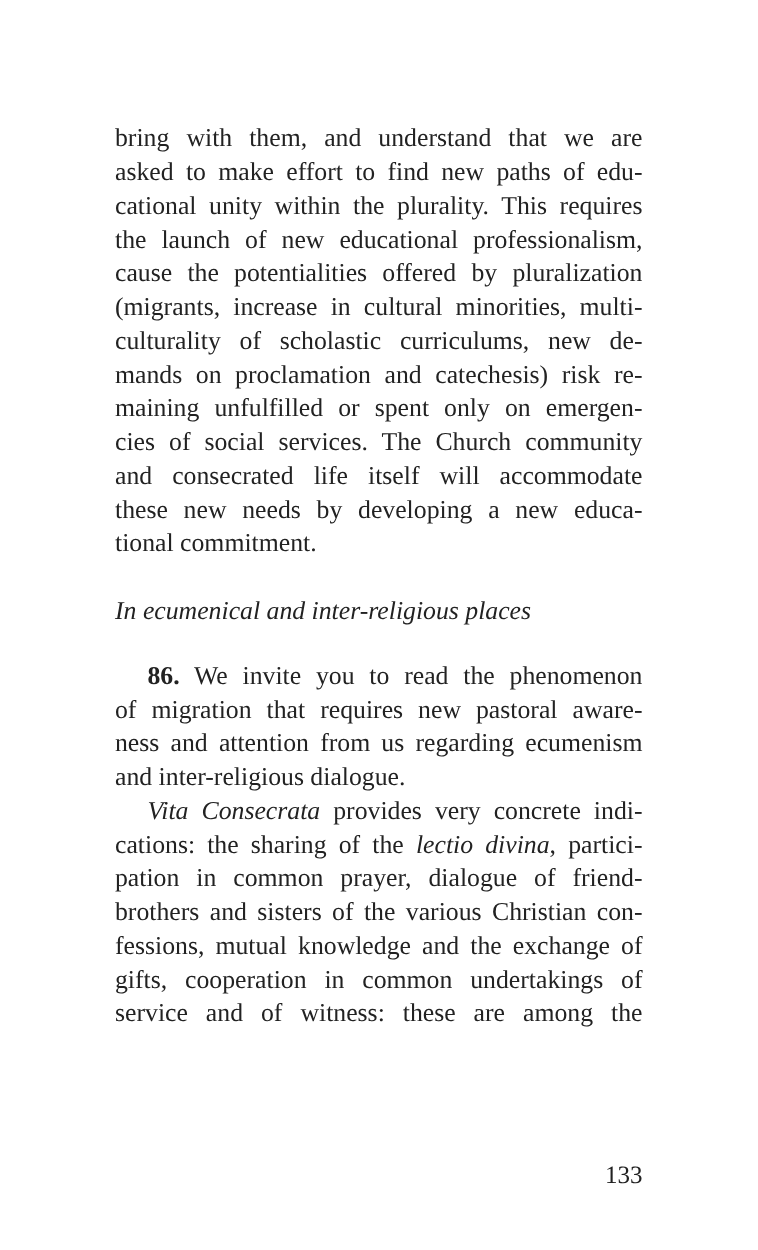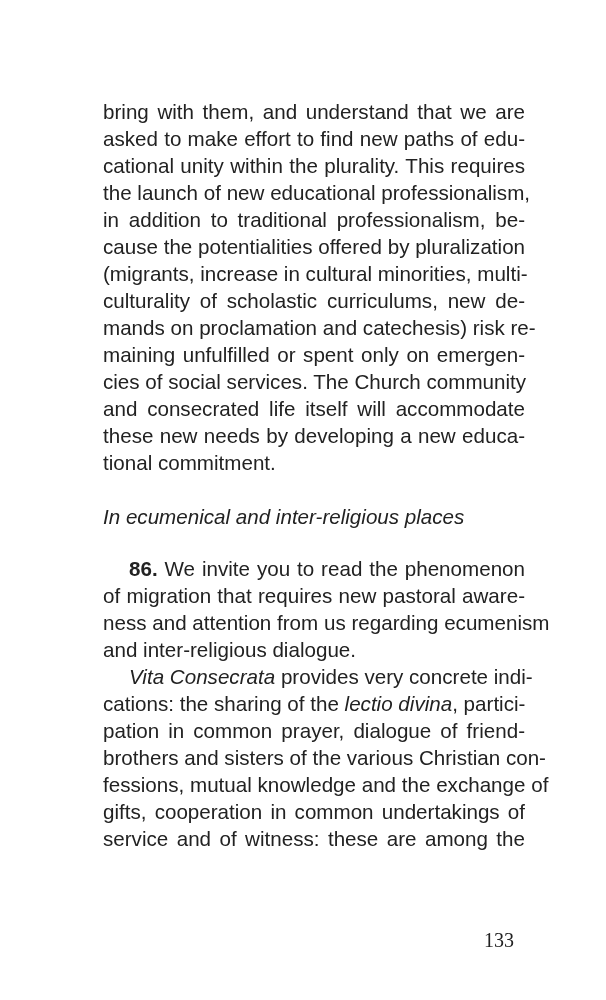--- a/index.html
+++ b/index.html
@@ -1,19 +1,19 @@
 <!DOCTYPE html>
 <html><head>
   <meta charset="utf-8">
   <style>
     html, body { margin: 0; padding: 0; background: #ffffff; }
     body { width: 606px; height: 1000px; position: relative; overflow: hidden; }
     .page {
-      position: absolute; left: 103px; top: 98px; width: 422px;
-      font-family: Liberation Sans, sans-serif;
+      position: absolute; left: 92px; top: 98px; width: 422px;
+      font-family: Liberation Serif, serif;
       font-size: 20.6px; color: #222222; line-height: 27px;
     }
     .line { display: block; height: 27px; white-space: nowrap; text-align: justify; text-align-last: justify; }
     .line.last { text-align-last: left; }
     .indent { padding-left: 26px; }
     .heading { font-style: italic; margin-top: 27px; margin-bottom: 25px; text-align-last: left; }
     .num { font-weight: bold; }
     i { font-style: italic; }
     .page-number {
       position: absolute; left: 470px; top: 901px; width: 44px; text-align: right;
@@ -22,21 +22,20 @@
   </style>
 </head>
 <body>
 
 <div class="page">
   <div>
     <span class="line">bring with them, and understand that we are</span>
     <span class="line">asked to make effort to find new paths of edu-</span>
     <span class="line">cational unity within the plurality. This requires</span>
     <span class="line">the launch of new educational professionalism,</span>
-    <span class="line">in addition to traditional professionalism, be-</span>
     <span class="line">cause the potentialities offered by pluralization</span>
     <span class="line">(migrants, increase in cultural minorities, multi-</span>
     <span class="line">culturality of scholastic curriculums, new de-</span>
     <span class="line">mands on proclamation and catechesis) risk re-</span>
     <span class="line">maining unfulfilled or spent only on emergen-</span>
     <span class="line">cies of social services. The Church community</span>
     <span class="line">and consecrated life itself will accommodate</span>
     <span class="line">these new needs by developing a new educa-</span>
     <span class="line last">tional commitment.</span>
   </div>

